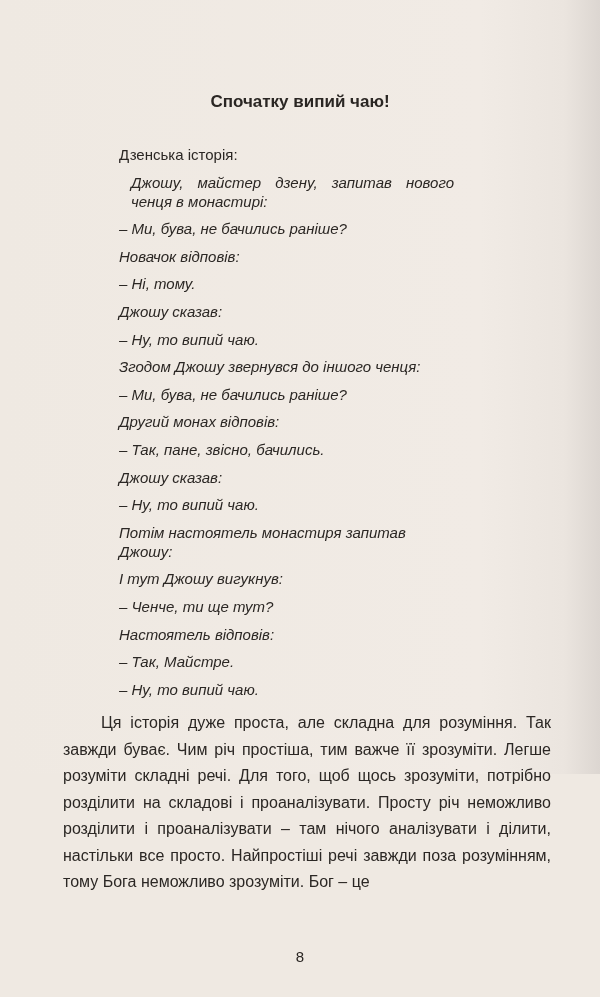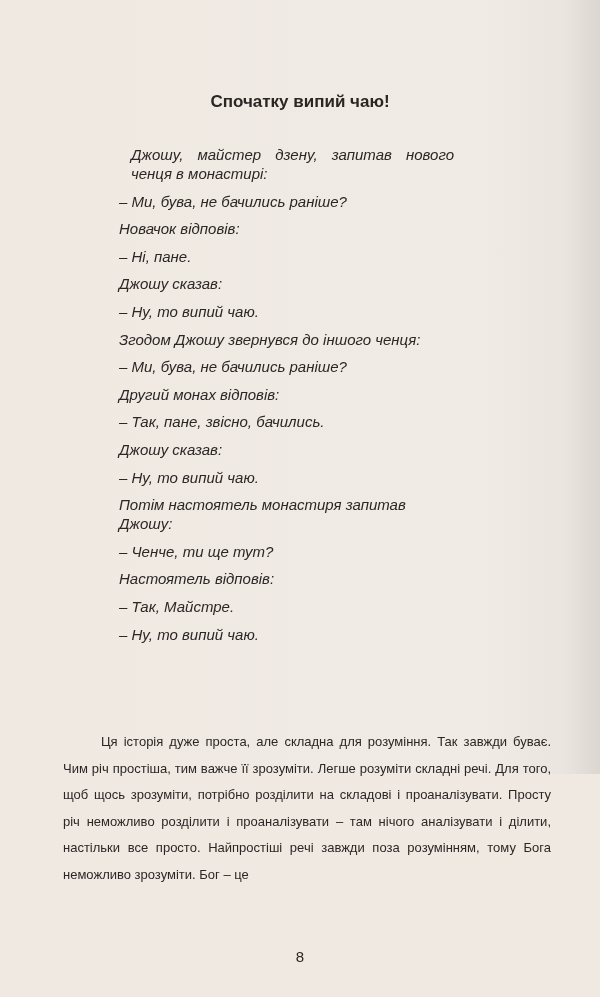--- a/index.html
+++ b/index.html
@@ -20,49 +20,51 @@
       color: #2a2623;
     }
     .story {
       position: absolute; left: 119px; top: 145px; width: 335px;
       font-size: 15px; line-height: 19px;
     }
     .story .line { margin: 0 0 8.6px 0; }
     .story .line.italic { font-style: italic; }
     .story .line.justify { text-align: justify; text-align-last: left; margin-left: 12px; }
     .para {
-      position: absolute; left: 63px; top: 729px; width: 488px;
-      font-size: 13px; line-height: 26.5px; text-align: justify;
+      position: absolute; left: 63px; top: 710px; width: 488px;
+      font-size: 16px; line-height: 26.5px; text-align: justify;
       text-indent: 38px;
     }
     .pagenum {
       position: absolute; top: 948px; left: 0; width: 600px;
       text-align: center; font-size: 15px;
     }
   </style>
 </head>
 <body>
 
 <div class="page">
   <div class="title">Спочатку випий чаю!</div>
 
   <div class="story">
+    <div class="line">Дзенська історія:</div>
     <div class="line italic justify">Джошу, майстер дзену, запитав нового ченця в монастирі:</div>
     <div class="line italic">– Ми, бува, не бачились раніше?</div>
     <div class="line italic">Новачок відповів:</div>
-    <div class="line italic">– Ні, пане.</div>
+    <div class="line italic">– Ні, тому.</div>
     <div class="line italic">Джошу сказав:</div>
     <div class="line italic">– Ну, то випий чаю.</div>
     <div class="line italic">Згодом Джошу звернувся до іншого ченця:</div>
     <div class="line italic">– Ми, бува, не бачились раніше?</div>
     <div class="line italic">Другий монах відповів:</div>
     <div class="line italic">– Так, пане, звісно, бачились.</div>
     <div class="line italic">Джошу сказав:</div>
     <div class="line italic">– Ну, то випий чаю.</div>
     <div class="line italic">Потім настоятель монастиря запитав Джошу:</div>
+    <div class="line italic">І тут Джошу вигукнув:</div>
     <div class="line italic">– Ченче, ти ще тут?</div>
     <div class="line italic">Настоятель відповів:</div>
     <div class="line italic">– Так, Майстре.</div>
     <div class="line italic">– Ну, то випий чаю.</div>
   </div>
 
   <div class="para">Ця історія дуже проста, але складна для розуміння. Так завжди буває. Чим річ простіша, тим важче її зрозуміти. Легше розуміти складні речі. Для того, щоб щось зрозуміти, потрібно розділити на складові і проаналізувати. Просту річ неможливо розділити і проаналізувати – там нічого аналізувати і ділити, настільки все просто. Найпростіші речі завжди поза розумінням, тому Бога неможливо зрозуміти. Бог – це</div>
 
   <div class="pagenum">8</div>
 </div>

